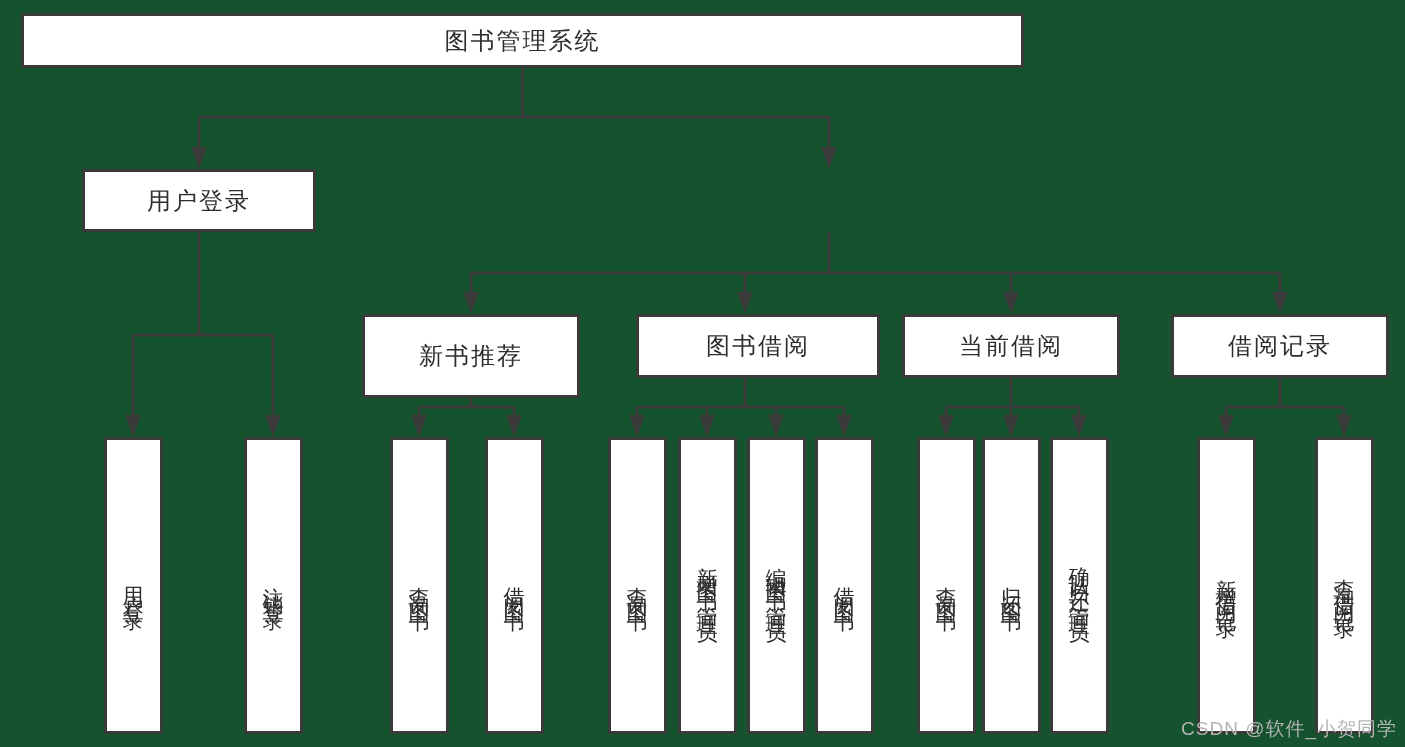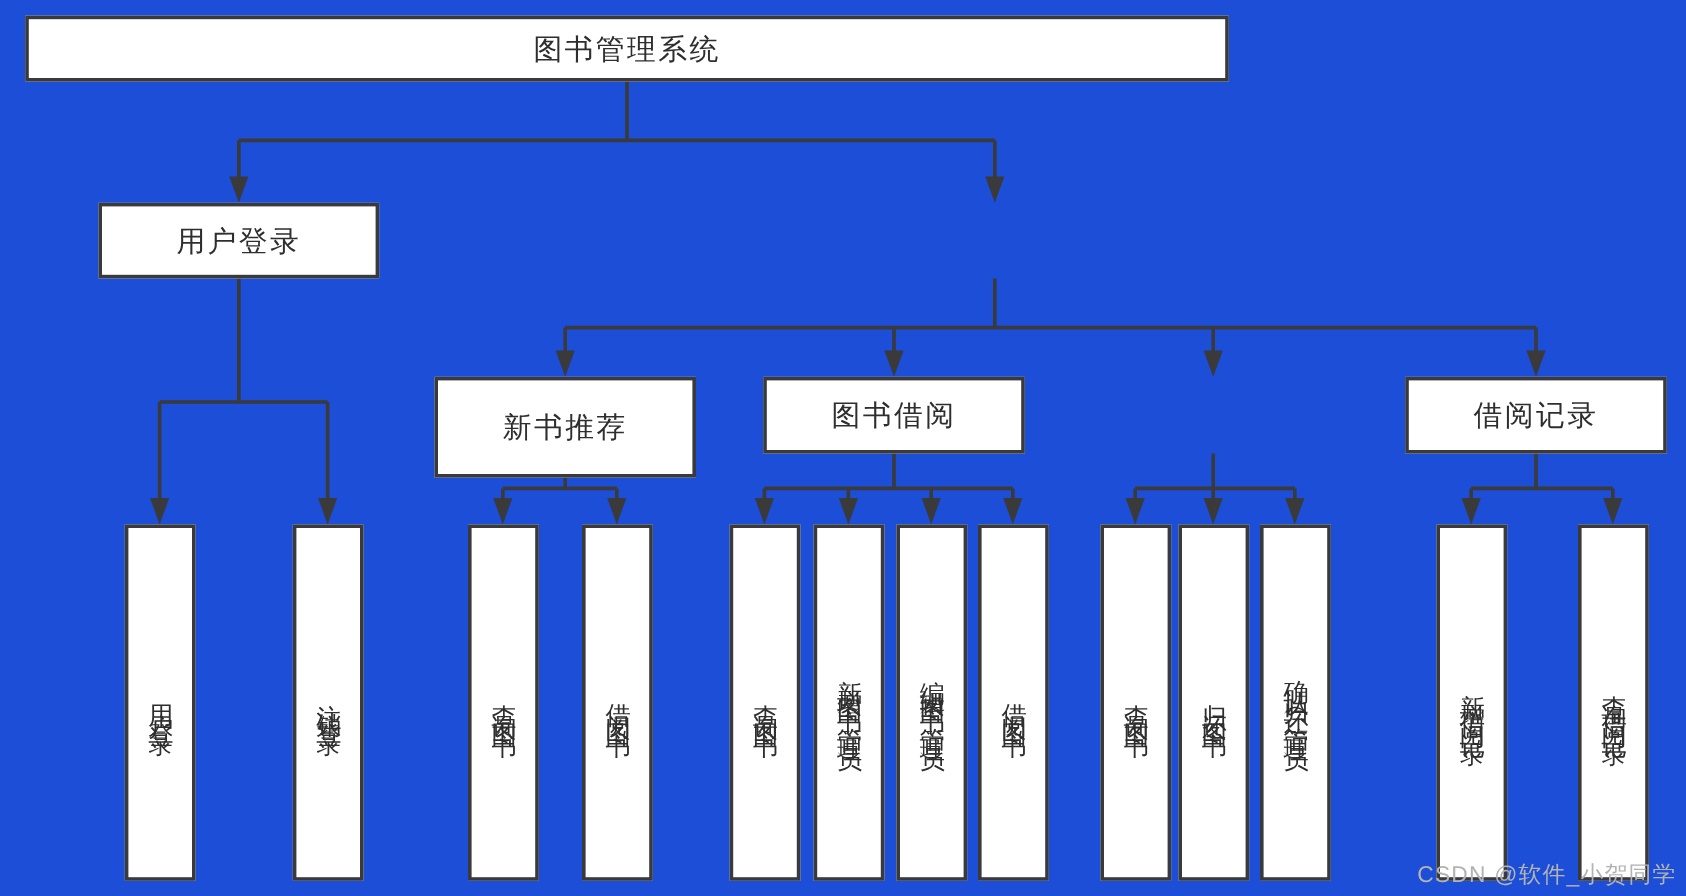--- a/index.html
+++ b/index.html
@@ -5,21 +5,21 @@
   html, body {
     margin: 0;
     padding: 0;
     background: #ffffff;
     font-family: "Liberation Sans", "DejaVu Sans", sans-serif;
   }
   .canvas {
     position: relative;
     width: 1405px;
     height: 747px;
-    background: #1d4ed8;
+    background: #14532d;
     overflow: hidden;
   }
   .connectors {
     position: absolute;
     left: 0;
     top: 0;
     width: 1405px;
     height: 747px;
     z-index: 1;
   }
@@ -107,22 +107,25 @@
     <span class="label">图书管理系统</span>
   </div>
 
   <div class="box h" style="left:82px; top:169px; width:234px; height:63px">
     <span class="label">用户登录</span>
   </div>
 
   <div class="box h" style="left:362px; top:314px; width:218px; height:84px">
     <span class="label">新书推荐</span>
   </div>
-  <div class="box h" style="left:636px; top:314px; width:218px; height:64px">
+  <div class="box h" style="left:636px; top:314px; width:244px; height:64px">
     <span class="label">图书借阅</span>
+  </div>
+  <div class="box h" style="left:902px; top:314px; width:218px; height:64px">
+    <span class="label">当前借阅</span>
   </div>
   <div class="box h" style="left:1171px; top:314px; width:218px; height:64px">
     <span class="label">借阅记录</span>
   </div>
 
   <div class="box v" style="left:104px; top:437px; width:59px; height:297px">
     <span class="label">用户登录</span>
   </div>
   <div class="box v" style="left:244px; top:437px; width:59px; height:297px">
     <span class="label">注销登录</span>

